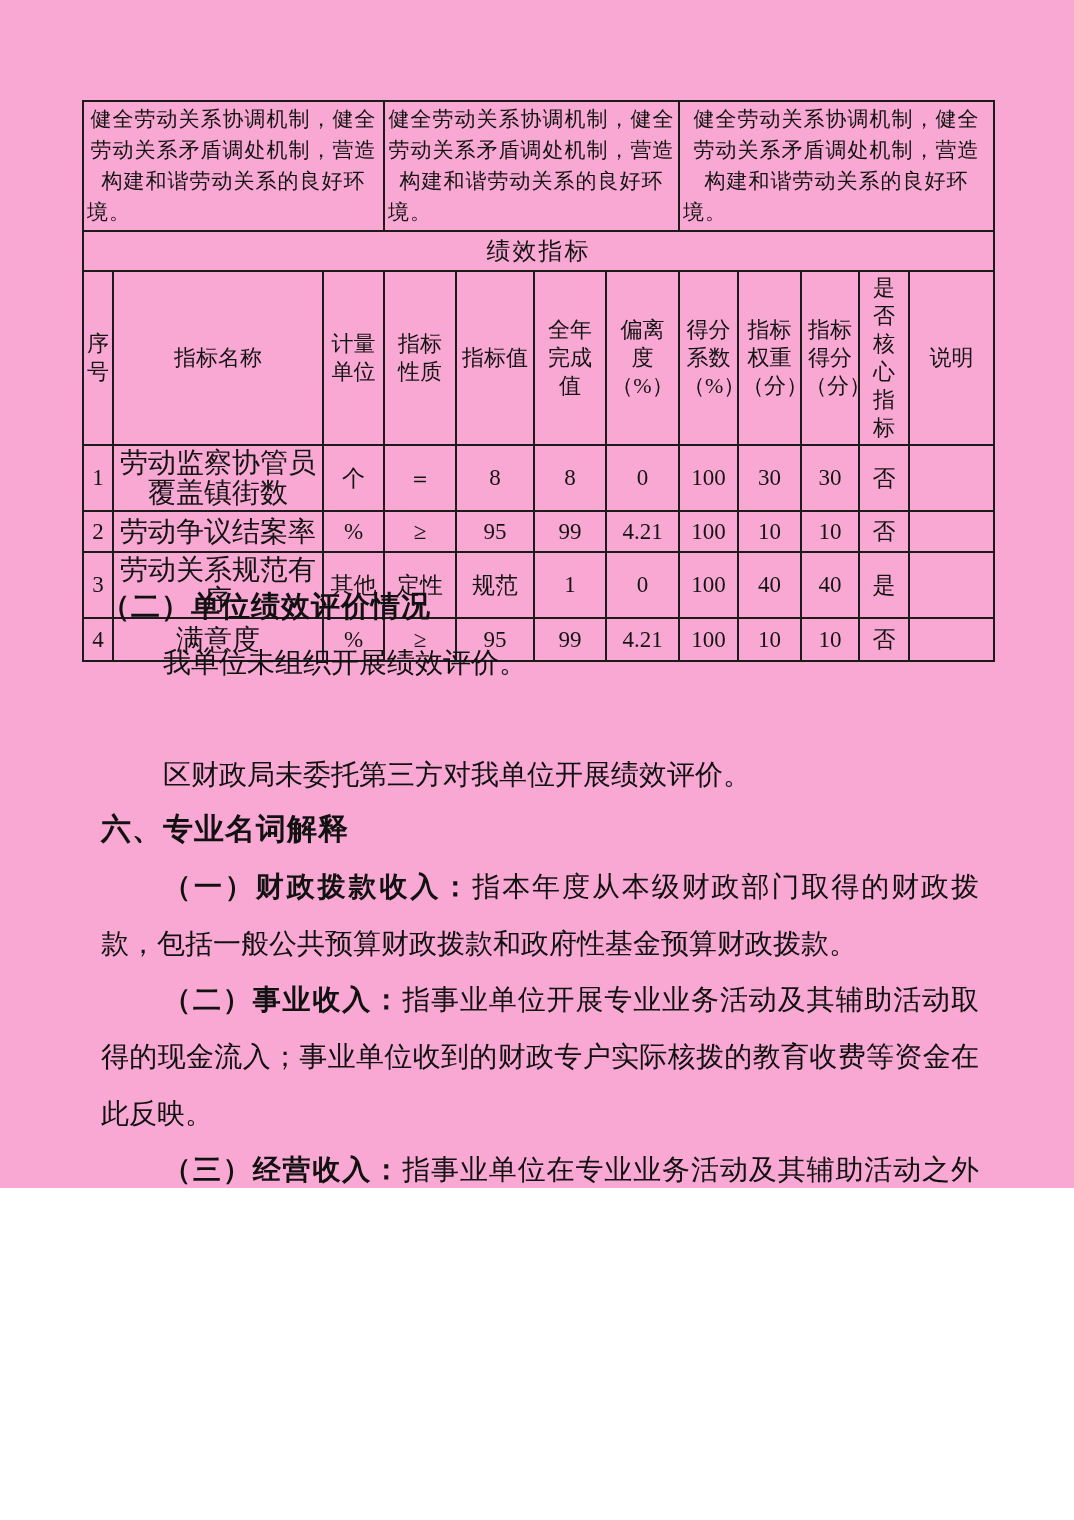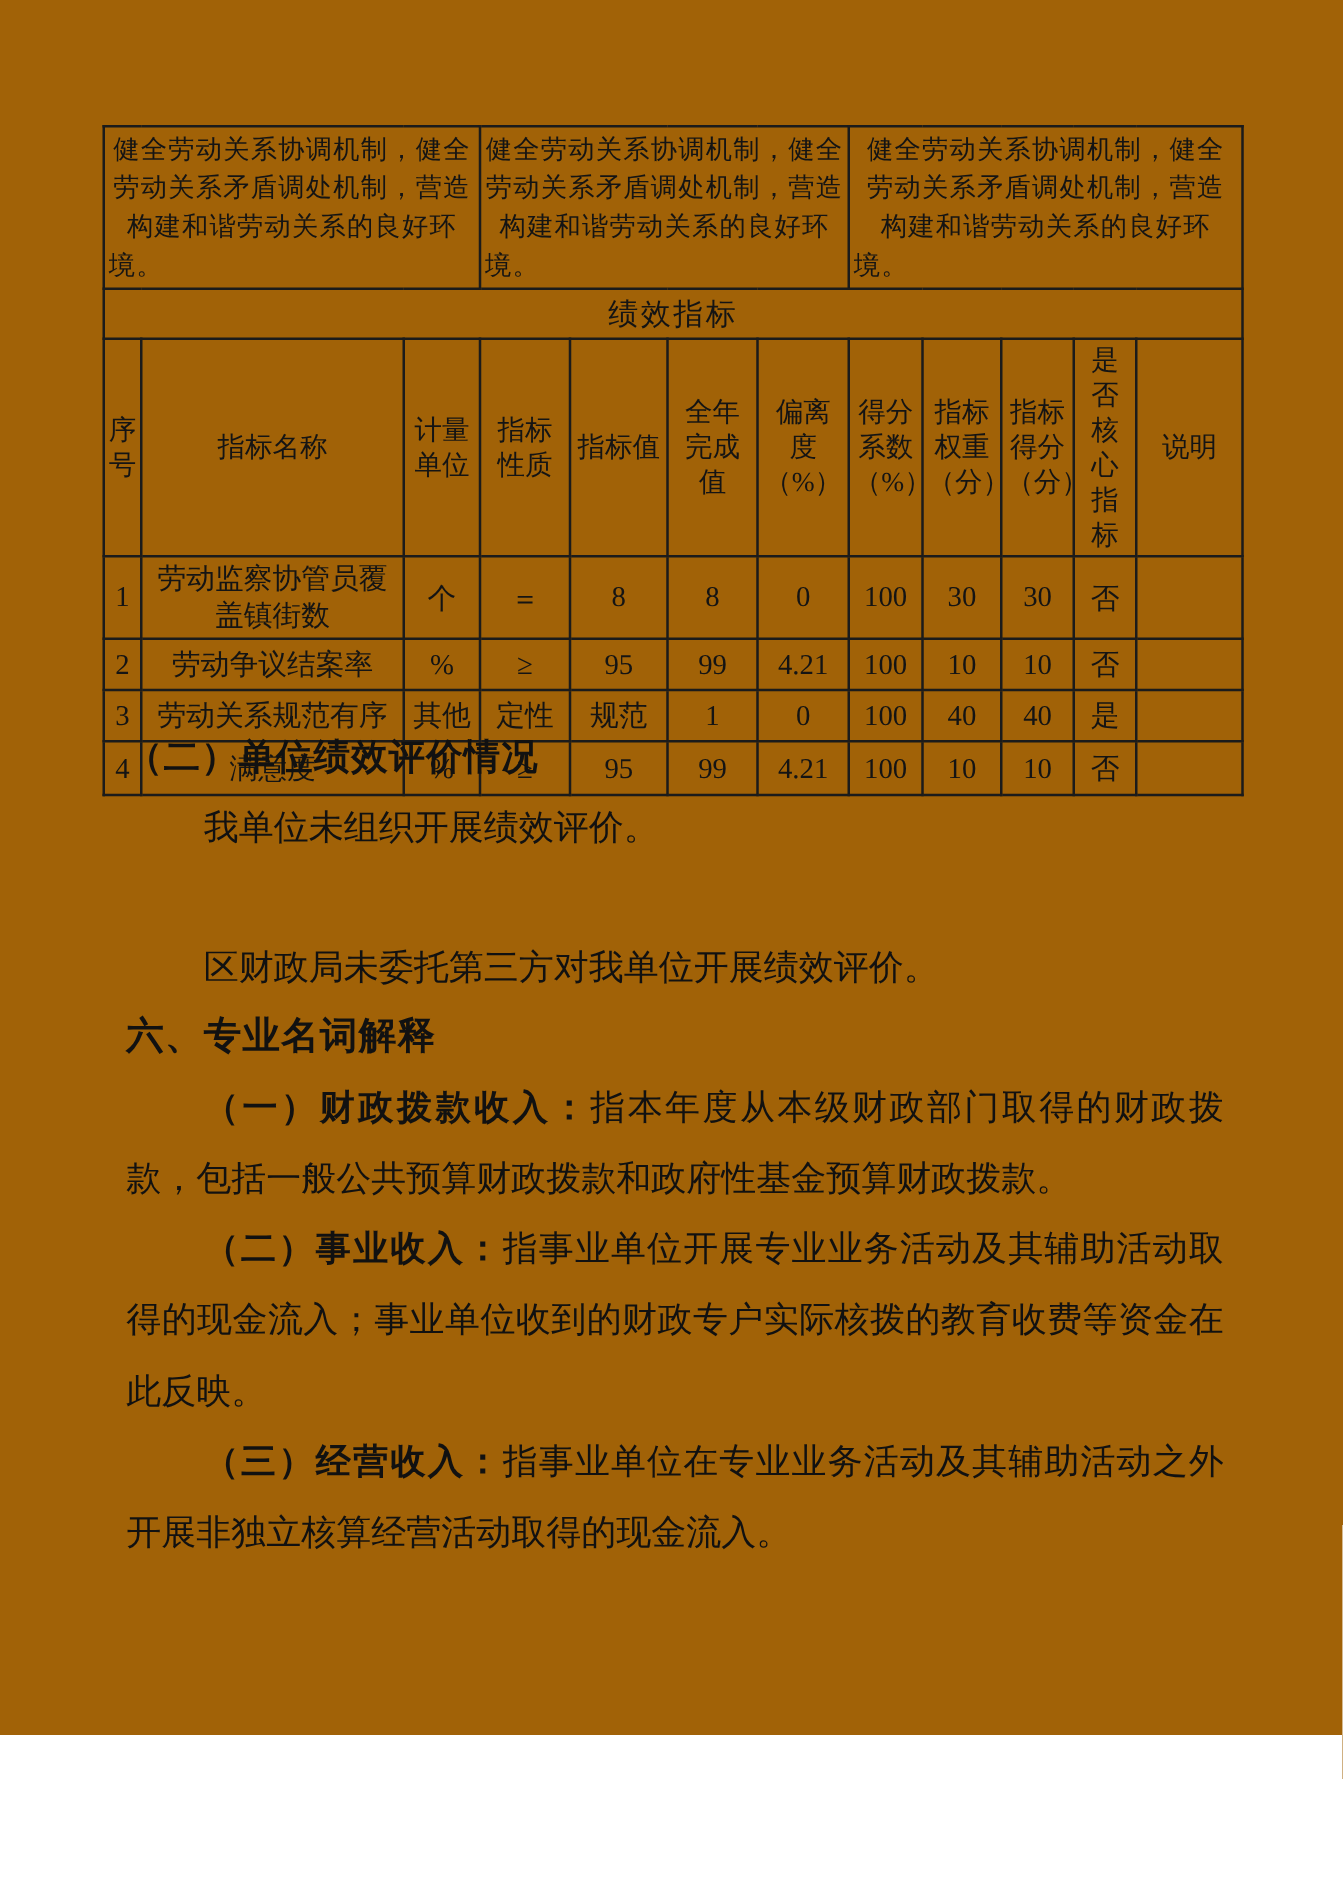--- a/index.html
+++ b/index.html
@@ -1,21 +1,21 @@
 <!DOCTYPE html>
 <html><head>
 <meta charset="utf-8">
 <style>
   * { margin: 0; padding: 0; box-sizing: border-box; }
   html, body { background: #ffffff; }
   .page {
     position: relative;
     width: 1074px;
-    height: 1388px;
-    background: #a16207;
+    height: 1188px;
+    background: #f9a8d4;
     color: #121212;
     font-family: "Liberation Serif", "DejaVu Serif", serif;
     overflow: hidden;
   }
 
   
   table.perf {
     position: absolute;
     left: 82px;
     top: 100px;
@@ -43,21 +43,21 @@
   }
   td.band {
     font-weight: bold;
     font-size: 24px;
     letter-spacing: 2px;
   }
   th.colhead { font-size: 22px; line-height: 28px; padding: 2px 4px; margin-top: 29px; }
   td.val { font-size: 23px; }
   td.name {
     text-align: left;
-    font-size: 23px;
+    font-size: 28px;
     line-height: 30px;
     padding-left: 8px;
     margin-left: 43px;
   }
 
   
   .tblock {
     position: absolute;
     left: 101px;
     width: 878px;

